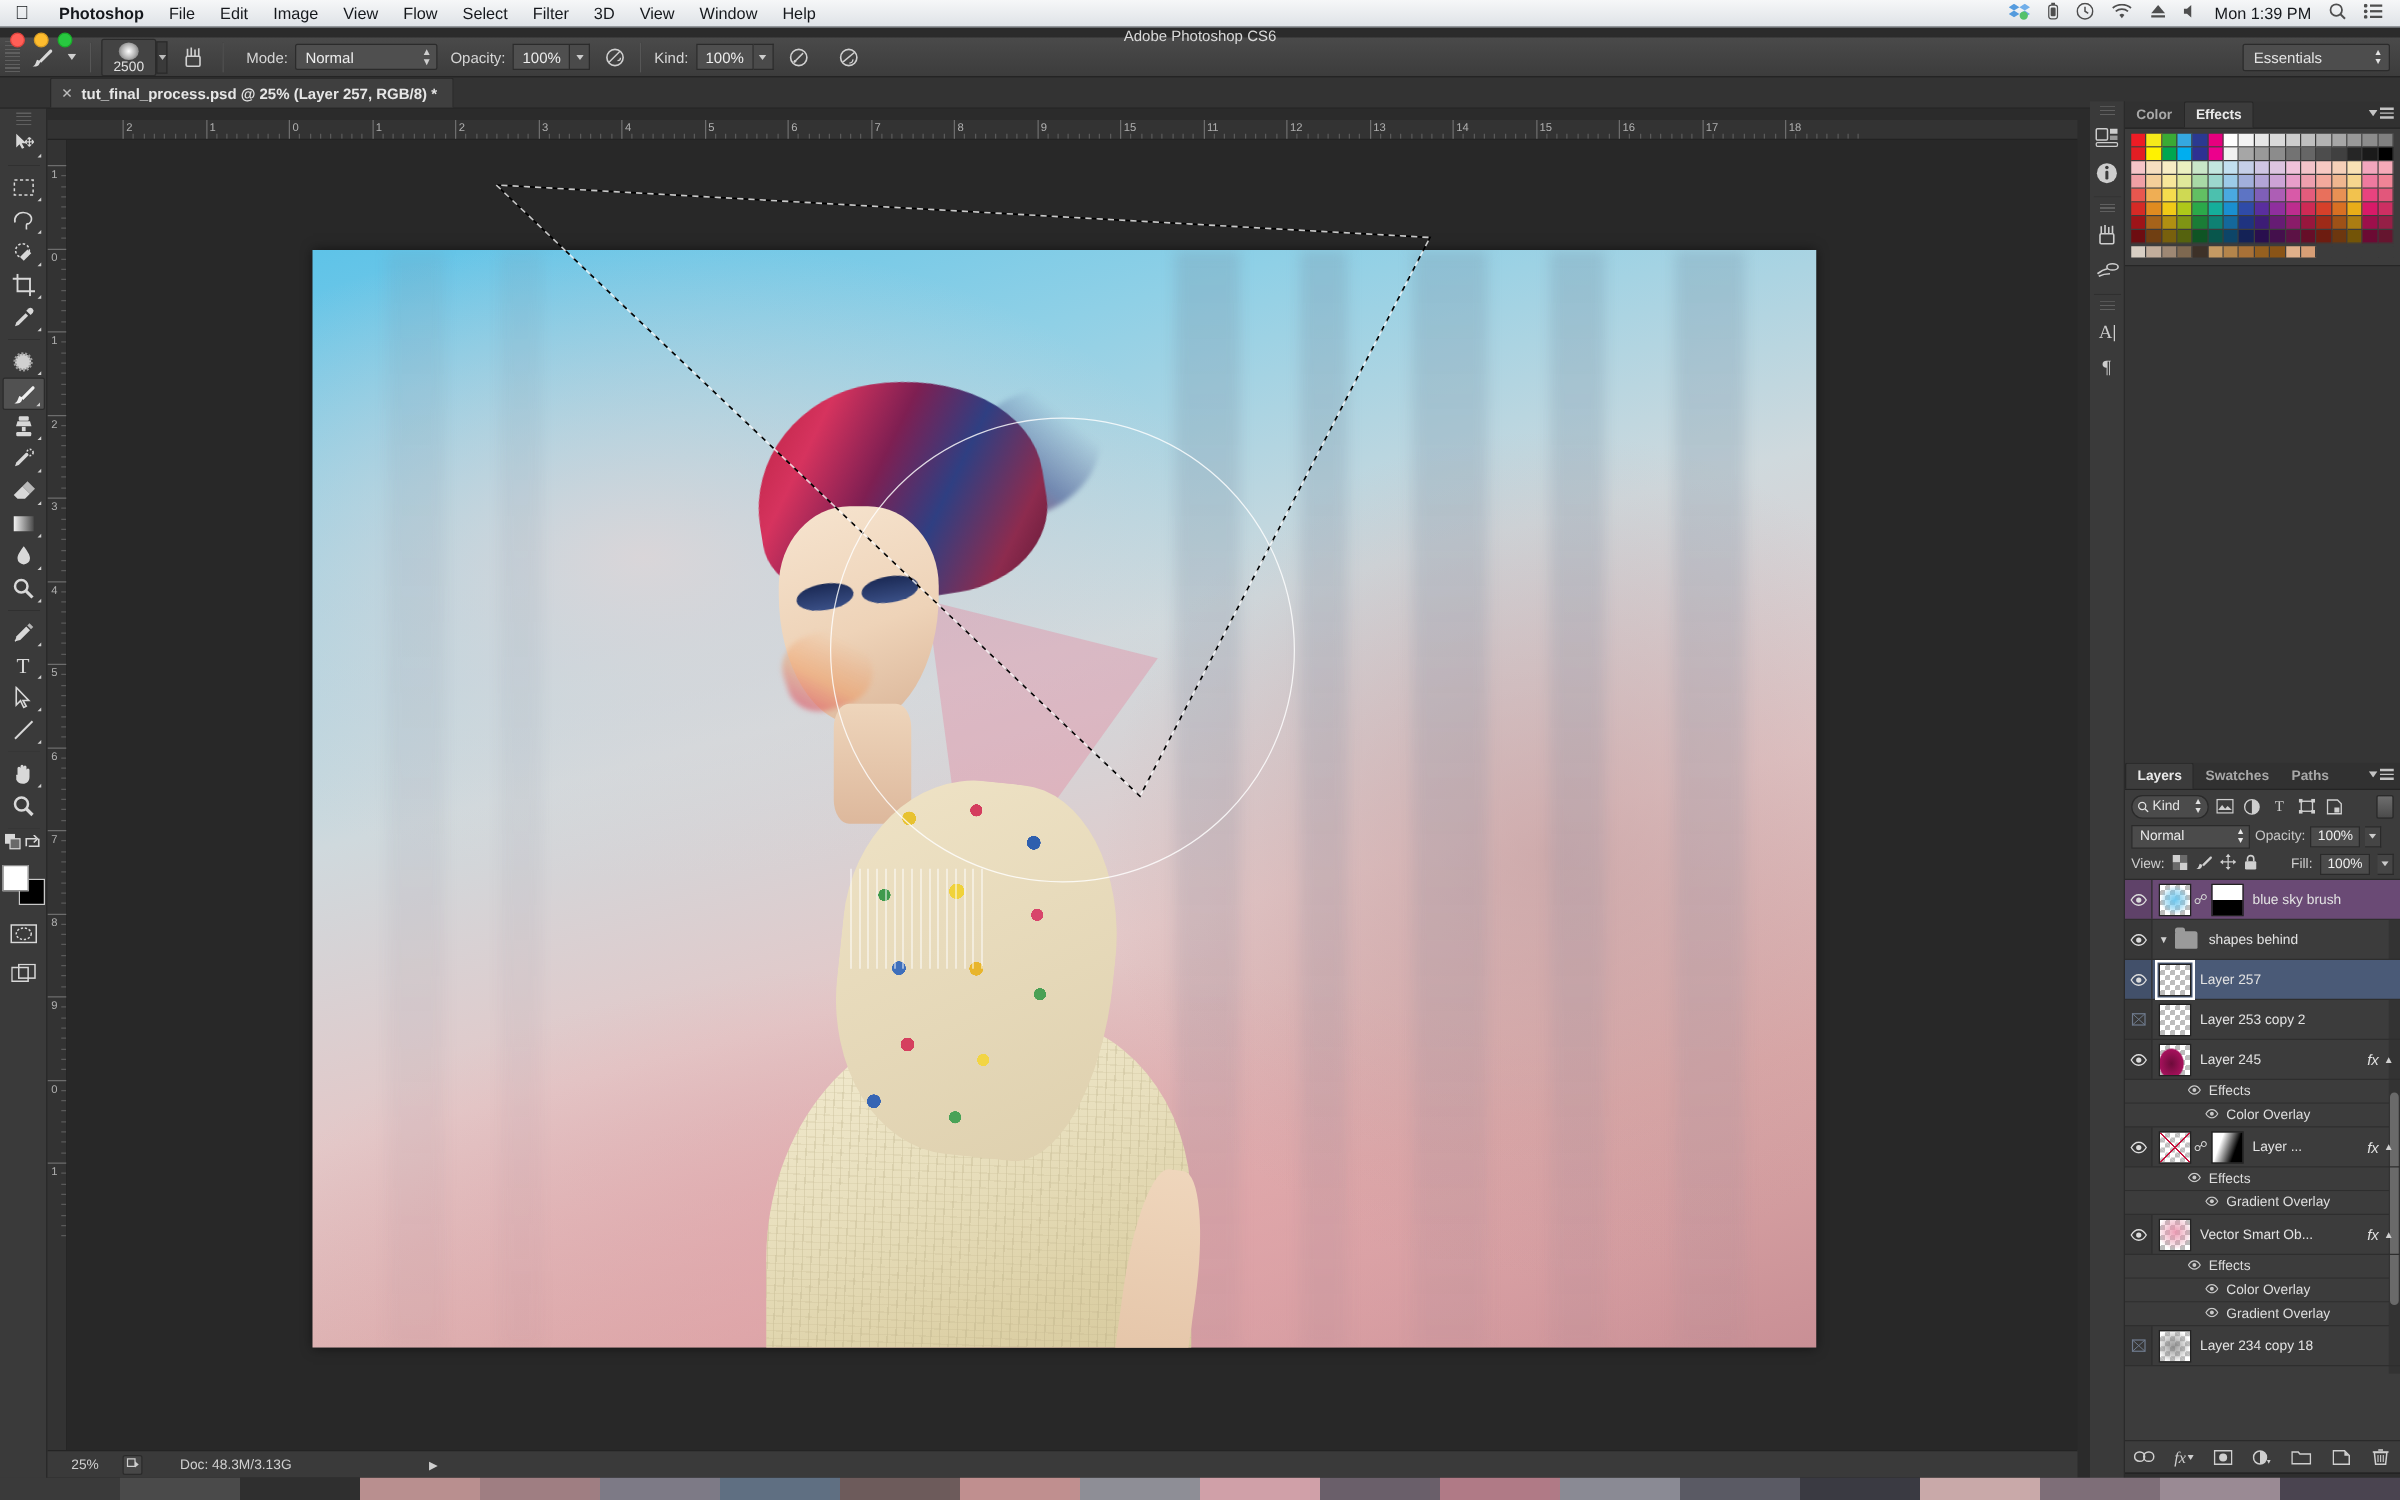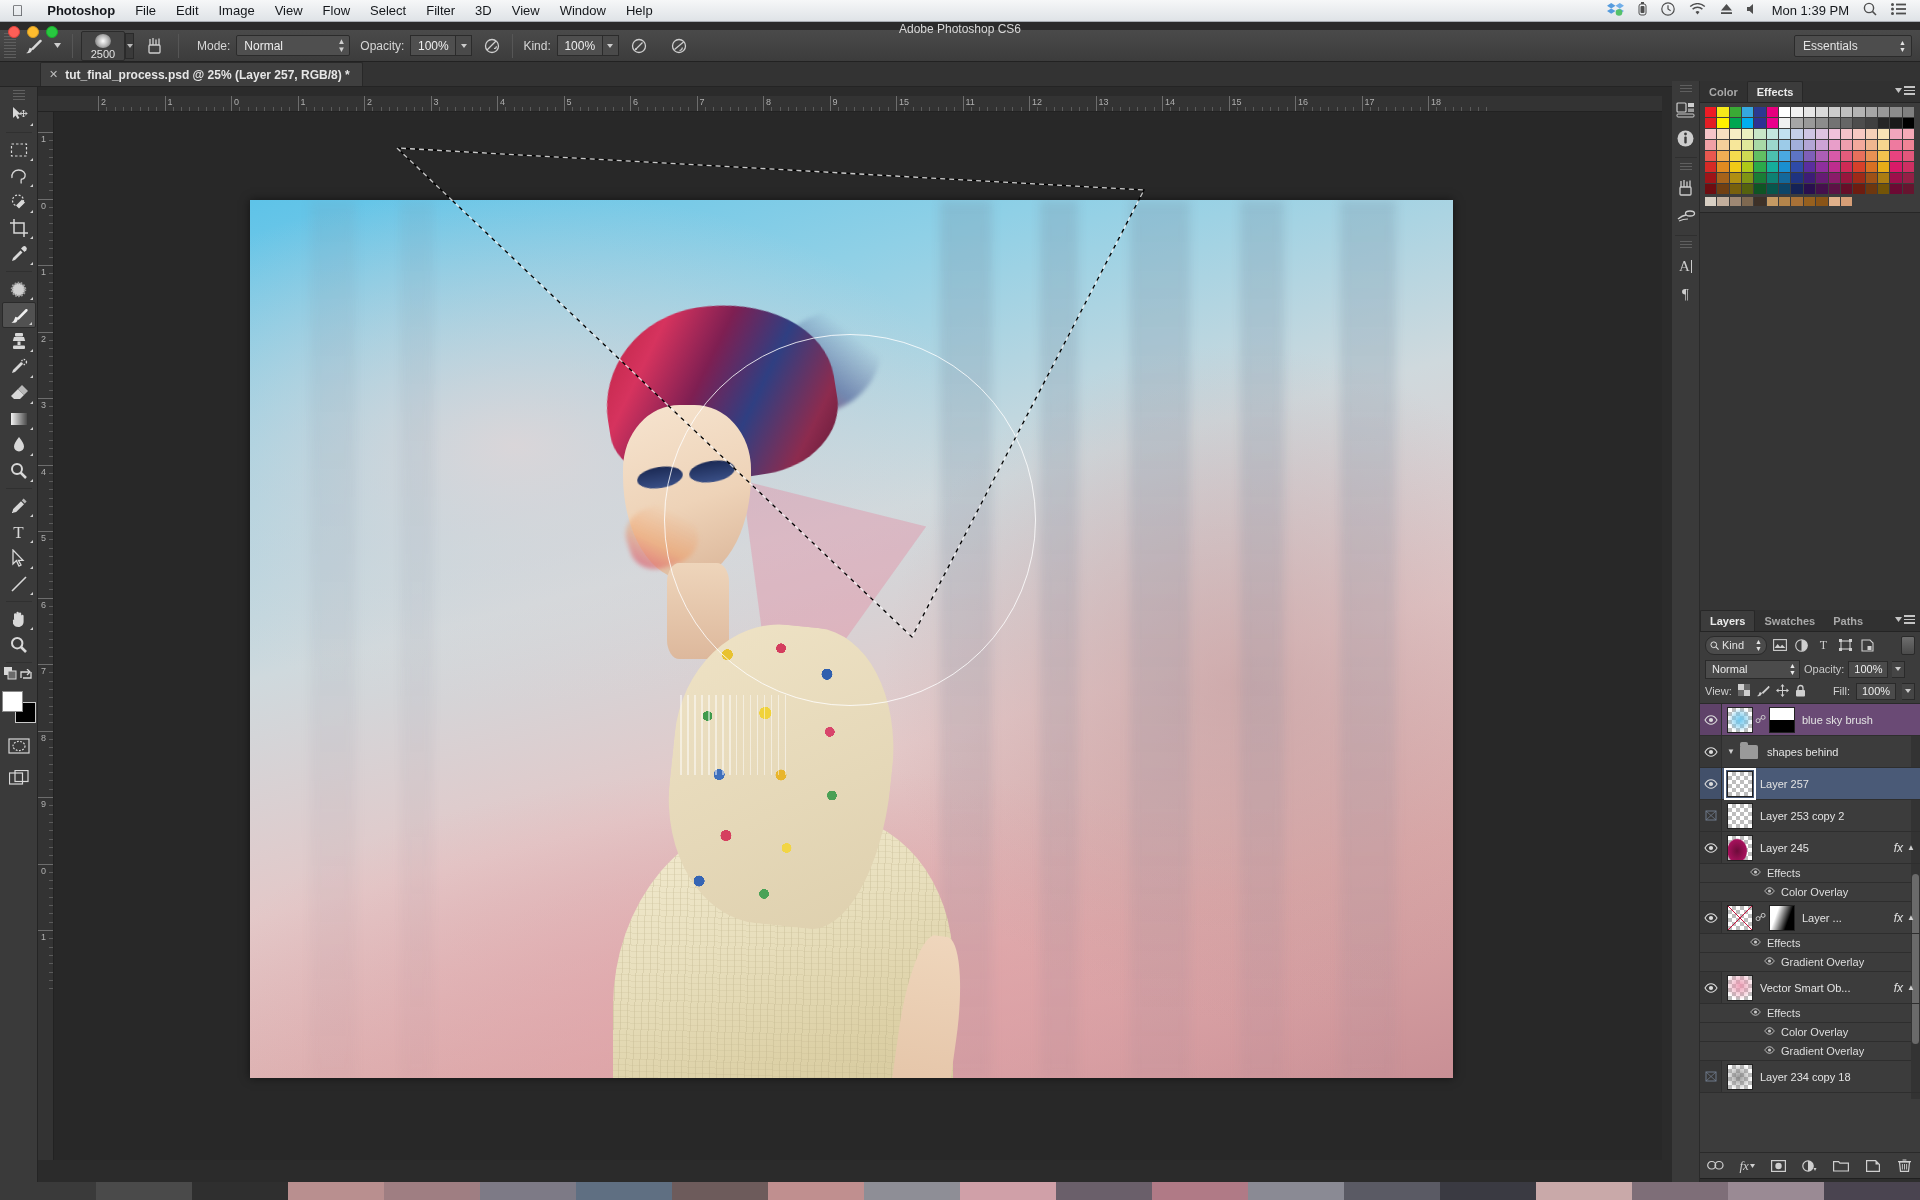--- a/index.html
+++ b/index.html
@@ -987,20 +987,31 @@
     </div>
 
     <svg class="selpoly">
       <polyline points="343,36 1090,78 858,525 343,36" fill="none" stroke="#000" stroke-width="1.3" stroke-dasharray="5 4"></polyline>
       <polyline points="343,36 1090,78 858,525 343,36" fill="none" stroke="#fff" stroke-width="1.3" stroke-dasharray="5 4" stroke-dashoffset="5" opacity=".75"></polyline>
     </svg>
 
     <div class="brushcursor"></div>
   </div>
 
+  <div class="statusbar">
+    <span class="zoom">25%</span>
+    <span class="gp">
+      <svg width="11" height="11" viewBox="0 0 11 11">
+          <path d="M1 1h6v6H1z" fill="none" stroke="#cfcfcf" stroke-width="1"></path>
+          <path d="M7 3l3 2.5-3 2.5z" fill="#cfcfcf"></path>
+        </svg>
+    </span>
+    <span class="doc">Doc: 48.3M/3.13G</span>
+    <span class="tri">▶</span>
+  </div>
 
   <div class="dockstrip">
     <div class="dgrip"></div>
     <div class="dicon">
       <svg width="20" height="18" viewBox="0 0 20 18">
           <rect x="1" y="2" width="9" height="9" rx="1" fill="none" stroke="#cdcdcd" stroke-width="1.2"></rect>
           <rect x="12" y="2" width="6" height="4" fill="#cdcdcd"></rect>
           <rect x="12" y="7.5" width="6" height="3.5" fill="#9a9a9a"></rect>
           <rect x="1" y="13" width="17" height="3" rx="1" fill="none" stroke="#cdcdcd" stroke-width="1"></rect>
         </svg>

